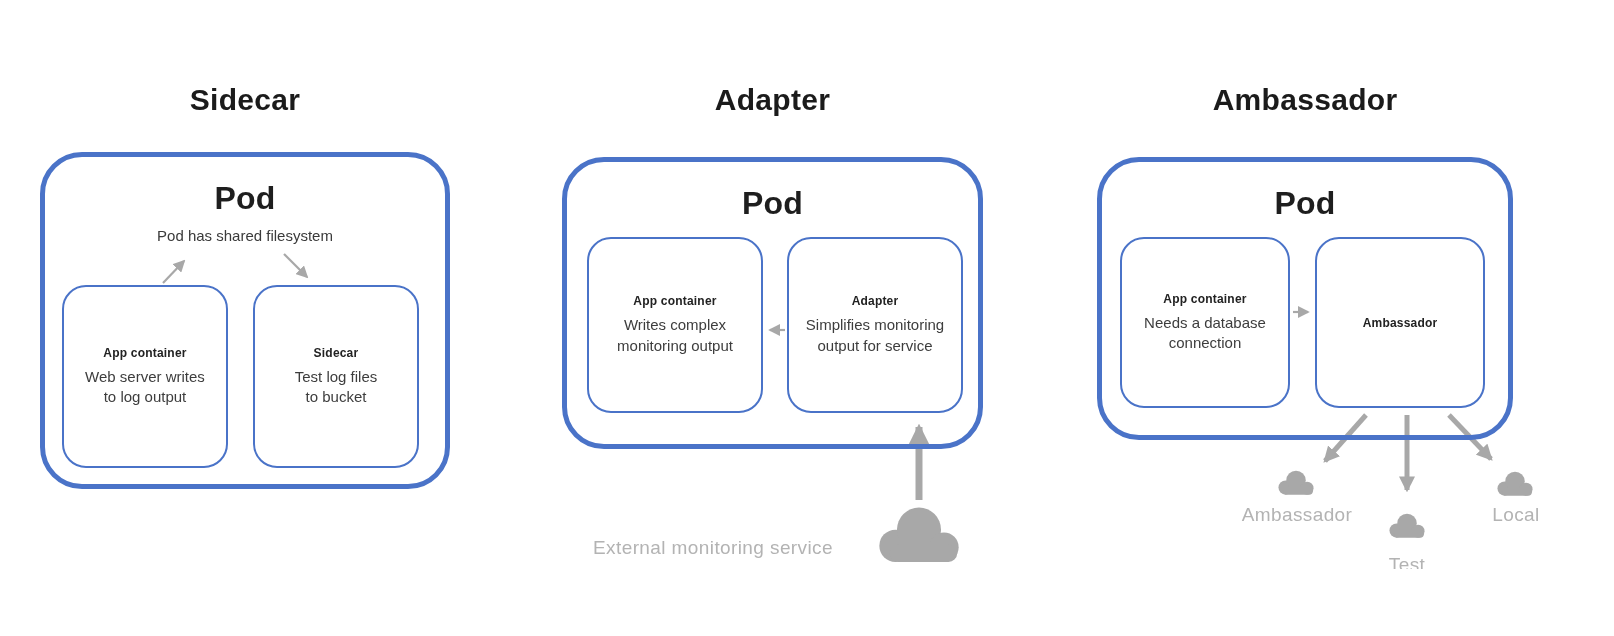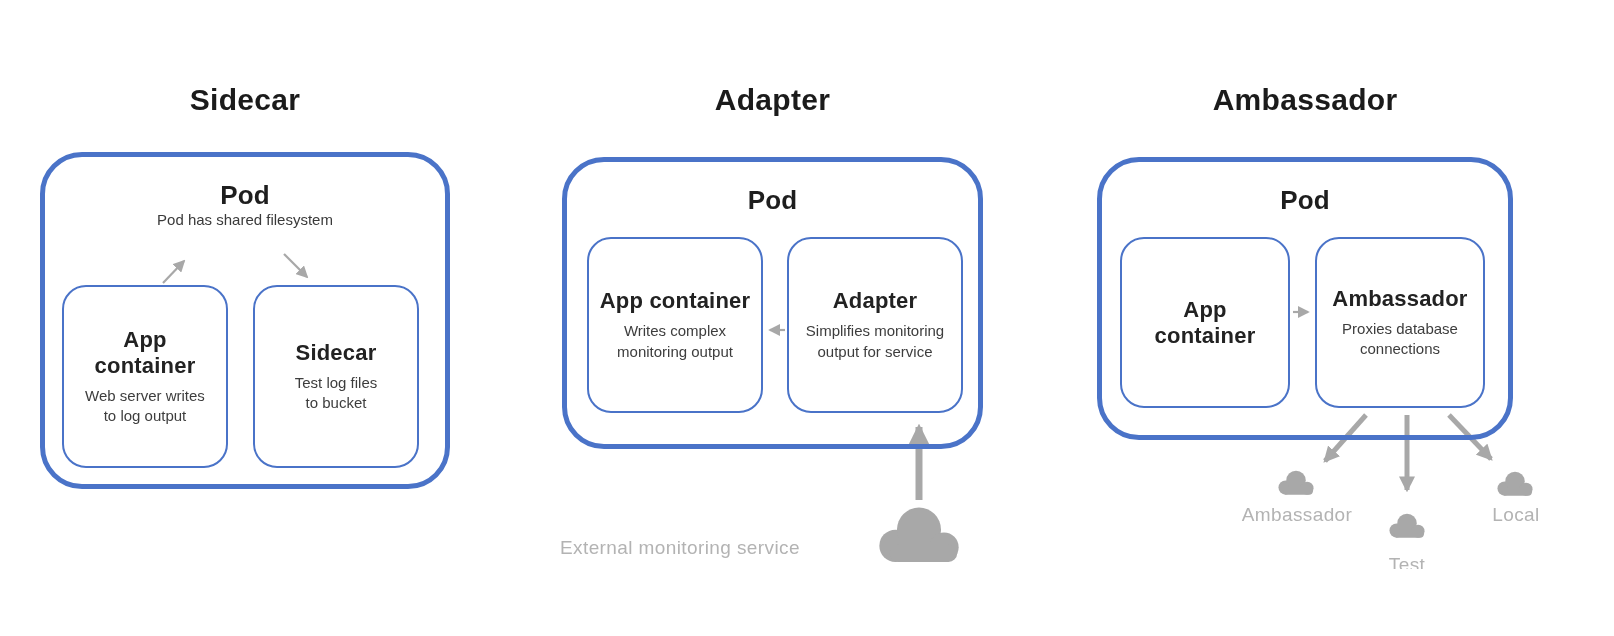--- a/index.html
+++ b/index.html
@@ -24,63 +24,63 @@
     position: absolute;
     border: 5px solid #4a73c8;
     border-radius: 42px;
     box-sizing: border-box;
     display: flex;
     flex-direction: column;
     align-items: center;
   }
   .pod-label {
     margin-top: 23px;
-    font-size: 26px;
+    font-size: 32px;
     font-weight: 800;
     color: #1e1e1e;
     letter-spacing: 0.2px;
   }
   .pod-note {
-    margin-top: 0;
+    margin-top: 10px;
     font-size: 15px;
     color: #3a3a3a;
   }
   .inner-box {
     position: absolute;
     border: 2px solid #4a73c8;
     border-radius: 24px;
     box-sizing: border-box;
     display: flex;
     flex-direction: column;
     justify-content: center;
     align-items: center;
     text-align: center;
     padding: 6px 8px;
   }
   .inner-title {
-    font-size: 22px;
+    font-size: 12px;
     font-weight: 800;
     color: #222222;
     letter-spacing: 0.2px;
   }
   .inner-desc {
     margin-top: 7px;
     font-size: 15px;
     line-height: 1.35;
     color: #3d3d3d;
     white-space: pre-line;
   }
   .gray-label {
     position: absolute;
     font-size: 19px;
     color: #b3b3b3;
     letter-spacing: 0.4px;
   }
   .center-label { text-align: center; }
-  .right-label  { text-align: left; }
+  .right-label  { text-align: center; }
   .overlay {
     position: absolute;
     left: 0; top: 0;
     pointer-events: none;
   }
 </style>
 </head>
 <body>
 
 <div class="diagram">
@@ -157,25 +157,25 @@
   <div class="gray-label right-label" style="left:560px; top:537px; width:306px;">External monitoring service</div>
 
   <div class="panel-title" style="left:1097px; top:83px; width:416px;">Ambassador</div>
 
   <div class="pod" style="left:1097px; top:157px; width:416px; height:283px;">
     <div class="pod-label">Pod</div>
   </div>
 
   <div class="inner-box" style="left:1120px; top:237px; width:170px; height:171px;">
     <div class="inner-title">App container</div>
+    <div class="inner-desc">Needs a database
+connection</div>
   </div>
 
   <div class="inner-box" style="left:1315px; top:237px; width:170px; height:171px;">
     <div class="inner-title">Ambassador</div>
-    <div class="inner-desc">Proxies database
-connections</div>
   </div>
 
   <div class="gray-label center-label" style="left:1217px; top:504px; width:160px;">Ambassador</div>
   <div class="gray-label center-label" style="left:1327px; top:554px; width:160px;">Test</div>
   <div class="gray-label center-label" style="left:1436px; top:504px; width:160px;">Local</div>
 
 </div>
 
 </body></html>

